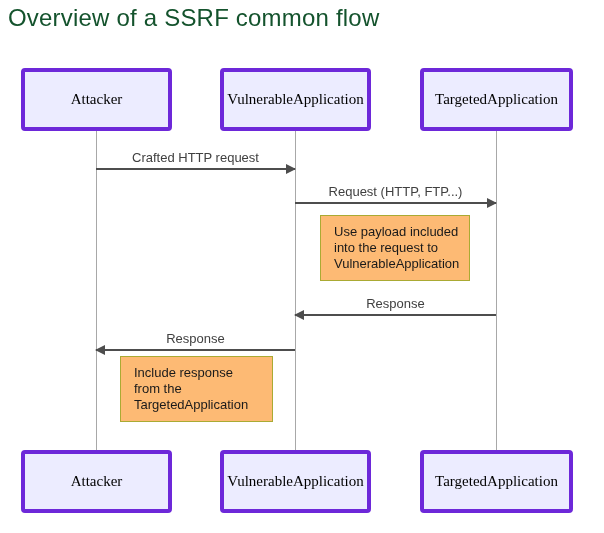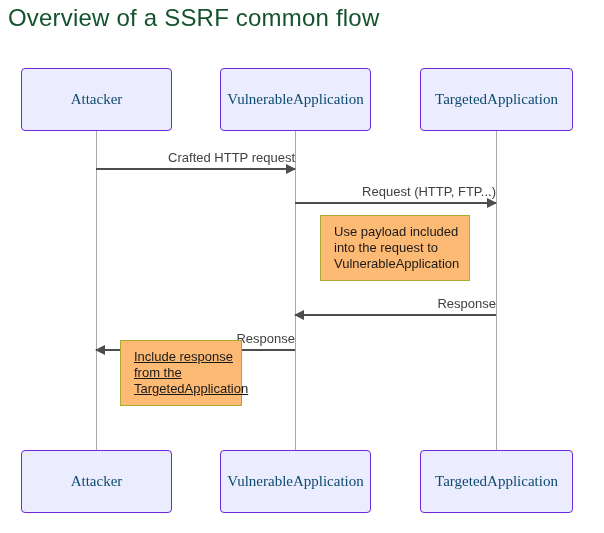--- a/index.html
+++ b/index.html
@@ -6,48 +6,48 @@
   .stage{position:relative;width:604px;height:533px;background:#ffffff;overflow:hidden;
          font-family:"Liberation Sans",sans-serif;}
   .title{position:absolute;left:8px;top:4px;font-size:24px;font-weight:300;color:#14532d;
          letter-spacing:0.2px;white-space:nowrap;}
 
   
   .lifeline{position:absolute;top:131px;height:319px;width:1px;background:#a8a8a8;}
   .ll-0{left:96px}.ll-1{left:295px}.ll-2{left:496px}
 
   
-  .actor{position:absolute;height:63px;background:#ECECFF;border:1px solid #6d28d9;
+  .actor{position:absolute;height:63px;background:#ECECFF;border:4px solid #6d28d9;
          border-radius:4px;box-sizing:border-box;display:flex;align-items:center;
          justify-content:center;font-family:"Liberation Serif","DejaVu Serif",serif;
-         font-size:15px;color:#0c4a6e;text-align:center;}
+         font-size:15px;color:#000000;text-align:center;}
   .a-0{left:21px;width:151px}.a-1{left:220px;width:151px}.a-2{left:420px;width:153px}
   .row-top{top:68px}.row-bottom{top:450px}
 
   
   .message{position:absolute;height:20px;}
   .msg-1{left:96px;top:150px;width:199px;}
   .msg-2{left:295px;top:184px;width:201px;}
   .msg-3{left:295px;top:296px;width:201px;}
   .msg-4{left:96px;top:331px;width:199px;}
-  .msg-label{position:absolute;left:0;right:0;bottom:5px;text-align:right;font-size:13px;
+  .msg-label{position:absolute;left:0;right:0;bottom:5px;text-align:center;font-size:13px;
              color:#404040;white-space:nowrap;}
   .msg-line{position:absolute;left:0;right:0;bottom:0;height:2px;background:#4d4d4d;}
   .arrowhead{position:absolute;width:0;height:0;bottom:-4px;}
   .arrow-right{right:-1px;border-left:10px solid #4d4d4d;border-top:5px solid transparent;
                border-bottom:5px solid transparent;}
   .arrow-left{left:-1px;border-right:10px solid #4d4d4d;border-top:5px solid transparent;
               border-bottom:5px solid transparent;}
 
   
   .note{position:absolute;background:#fdba74;border:1px solid #AAAA33;box-sizing:border-box;
         font-size:13px;line-height:16px;color:#1a1a1a;white-space:pre;
         padding:8px 2px 6px 13px;}
   .note-1{left:320px;top:215px;width:150px;height:66px;}
-  .note-2{left:120px;top:340px;width:122px;height:66px;text-decoration:underline;}
+  .note-2{left:120px;top:356px;width:153px;height:66px;}
 </style>
 </head>
 <body>
 
 <div class="stage">
 
   <div class="title">Overview of a SSRF common flow</div>
 
   <div class="lifeline ll-0"></div>
   <div class="lifeline ll-1"></div>

